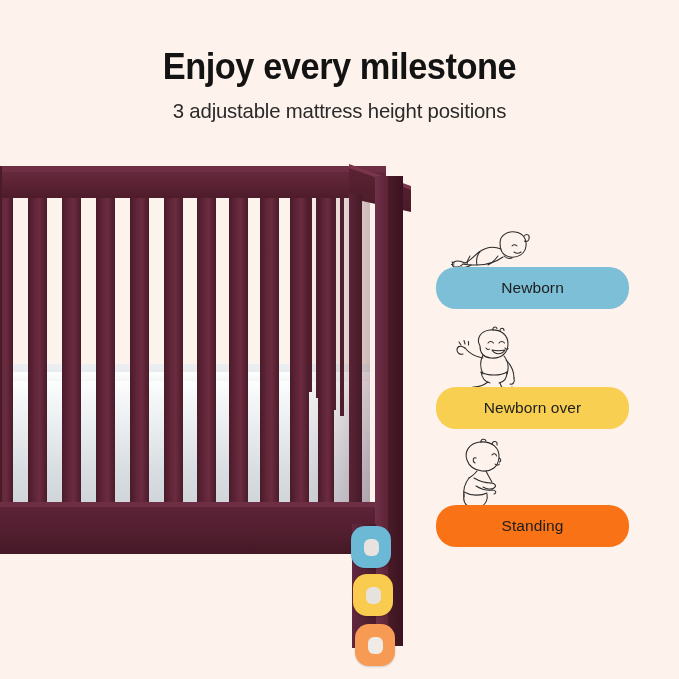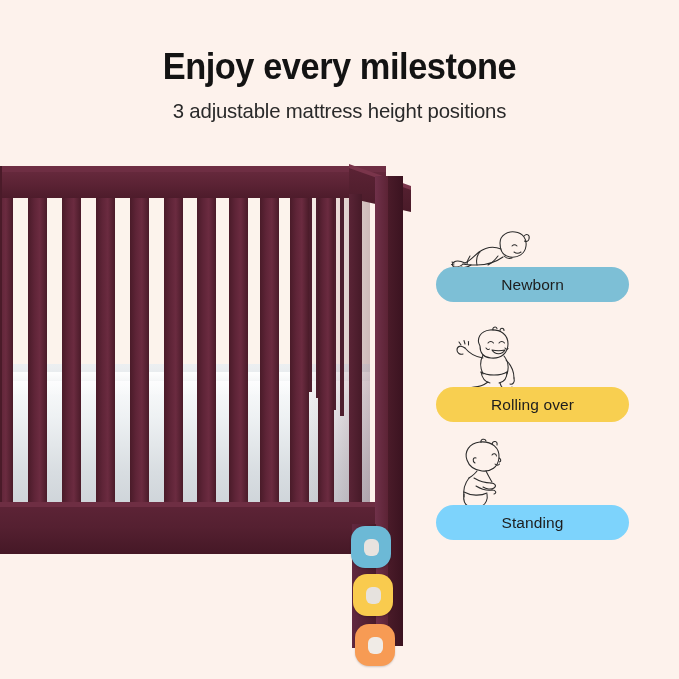--- a/index.html
+++ b/index.html
@@ -137,32 +137,32 @@
   #ring-newborn .hole{background:#E8E3DF;}
   #ring-rolling{left:359px;top:424px;background:#F9CB4E;}
   #ring-rolling .hole{background:#E6E2DE;}
   #ring-standing{left:361px;top:474px;background:#F79B54;}
   #ring-standing .hole{background:#F0EBE6;}
 
   
   .milestones{position:absolute;left:436px;top:226px;width:200px;height:330px;}
   .milestone{position:absolute;left:0;width:193px;}
   .pill{
-    position:absolute;left:0;width:193px;height:35px;
+    position:absolute;left:0;width:193px;height:42px;
     border-radius:20px;
     display:flex;align-items:center;justify-content:center;
     font-size:15.5px;color:#1d1d1d;letter-spacing:.1px;
   }
   .art{position:absolute;width:84px;height:70px;}
 
   #m-newborn .pill{top:41px;background:#7DBFD6;}
   #m-newborn .art{left:12px;top:0px;width:84px;height:50px;}
   #m-rolling .pill{top:161px;background:#F8CF50;}
   #m-rolling .art{left:16px;top:100px;width:78px;height:70px;}
-  #m-standing .pill{top:279px;background:#7dd3fc;}
+  #m-standing .pill{top:279px;background:#f97316;}
   #m-standing .art{left:14px;top:212px;width:74px;height:82px;}
 
   .art svg{display:block;width:100%;height:100%;}
 </style>
 </head>
 <body>
 
 <div class="stage">
 
   <div class="headline">Enjoy every milestone</div>
@@ -294,21 +294,21 @@
           <path d="M124 104 C126 112 122 118 116 116"></path>
 
           <path d="M72 112 C64 118 54 122 44 122 C36 122 32 128 38 132 C46 136 58 134 66 128"></path>
           <path d="M96 114 C98 122 104 128 112 130 C120 132 124 128 120 122"></path>
 
           <path d="M44 124 C48 128 54 130 60 129"></path>
           <path d="M110 124 C112 128 116 130 120 129"></path>
         </svg>
       </div>
       <div class="pill">
-        <span>Rolling over</span>
+        <span>Newborn over</span>
       </div>
     </div>
 
     <div class="milestone" id="m-standing">
       <div class="art">
         <svg viewBox="0 0 148 164" fill="none" stroke="#2b2b2b" stroke-width="2.1" stroke-linecap="round" stroke-linejoin="round">
 
           <path d="M34 44 C28 28 38 10 60 8 C84 6 100 20 98 40 C96 58 82 68 64 66 C48 64 38 56 34 44 Z"></path>
 
           <path d="M62 9 C60 2 70 0 72 6"></path>

